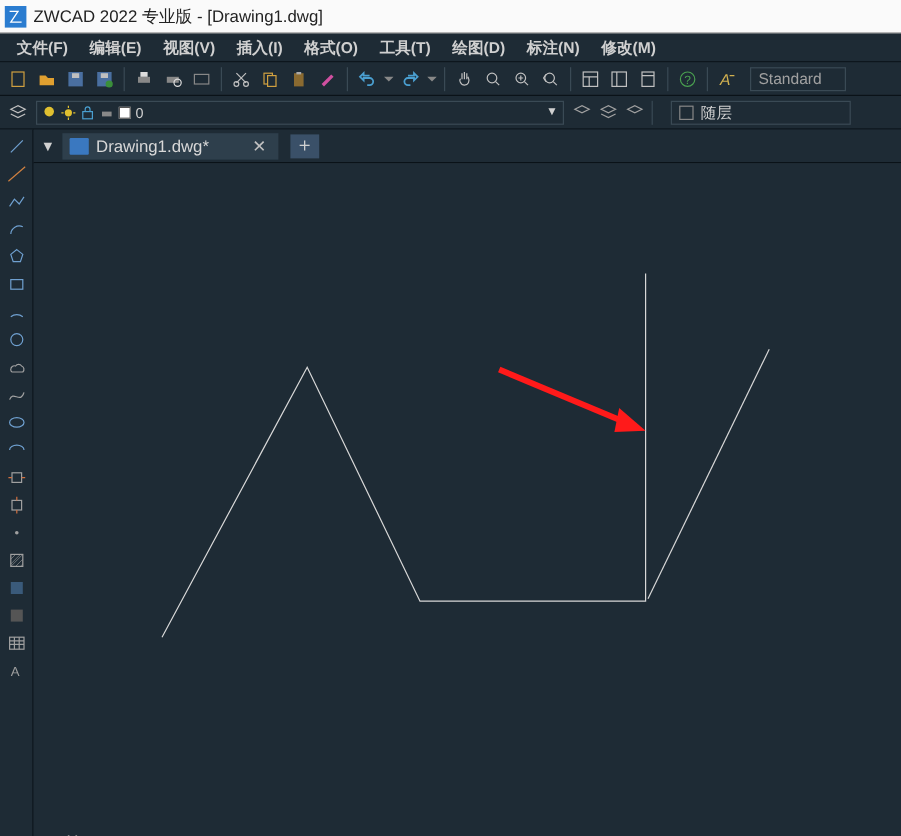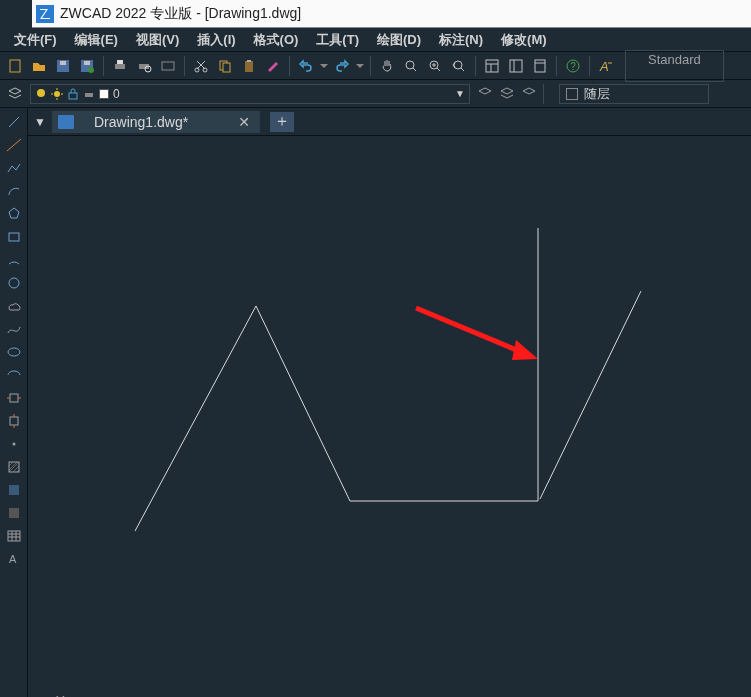--- a/index.html
+++ b/index.html
@@ -1,20 +1,20 @@
 <!DOCTYPE html>
 <html><head>
   <meta charset="utf-8">
   <style>
     * { margin: 0; padding: 0; box-sizing: border-box; font-family: "Microsoft YaHei", Arial, sans-serif; }
     body { width: 751px; height: 697px; background: #1e2b35; overflow: hidden; color: #c0c0c0; }
 
     .title-bar {
       height: 28px; background: #fafafa; display: flex; align-items: center;
-      padding: 0 4px; font-size: 14px; color: #222; border-bottom: 1px solid #888; margin-left: 32px;
+      padding: 0 4px; font-size: 14px; color: #222; border-bottom: 1px solid #888;
     }
     .title-logo {
       width: 18px; height: 18px; margin-right: 6px; background: #2a7cd0;
       display: flex; align-items: center; justify-content: center; font-size: 11px; color: #fff;
     }
     .title-text { font-size: 14px; }
 
     .menu-bar {
       height: 24px; background: #1e2b35; display: flex; align-items: center;
       padding: 0 6px; gap: 2px; border-bottom: 1px solid #0a1218; font-weight: bold;
@@ -27,22 +27,22 @@
     .toolbar-row {
       height: 28px; background: #1e2b35; display: flex; align-items: center;
       padding: 0 4px; gap: 2px; border-bottom: 1px solid #0a1218;
     }
     .tb-btn {
       width: 22px; height: 22px; display: flex; align-items: center;
       justify-content: center; cursor: pointer; border: 1px solid transparent;
     }
     .tb-sep { width: 1px; height: 20px; background: #3a4a55; margin: 0 3px; }
     .style-label {
-      display: inline-block; border: 1px solid #3a4a55; padding: 0 22px; margin-left: 6px;
-      height: 32px; line-height: 18px; font-size: 13px; color: #a0a0a0; min-width: 80px;
+      display: inline-block; border: 1px solid #3a4a55; padding: 0 6px; margin-left: 6px;
+      height: 20px; line-height: 18px; font-size: 13px; color: #a0a0a0; min-width: 80px;
     }
 
     .layer-row {
       height: 28px; background: #1e2b35; display: flex; align-items: center;
       padding: 0 4px; border-bottom: 1px solid #0a1218;
     }
     .layer-combo {
       height: 20px; width: 440px; border: 1px solid #3a4a55; display: flex;
       align-items: center; padding: 0 4px; gap: 4px; font-size: 12px; color: #d0d0d0;
       cursor: pointer;
@@ -68,21 +68,21 @@
     }
 
     .tab-strip {
       position: absolute; left: 28px; top: 0; right: 0; height: 28px;
       background: #1e2b35; display: flex; align-items: center; padding: 0 6px;
       border-bottom: 1px solid #0a1218;
     }
     .tab-marker { width: 18px; font-size: 12px; color: #d0d0d0; cursor: pointer; }
     .doc-tab {
       height: 22px; background: #2e3f4c; display: flex; align-items: center;
-      padding: 0 10px 0 6px; gap: 20px; font-family: "SimSun", monospace;
+      padding: 0 10px 0 6px; gap: 6px; font-family: "SimSun", monospace;
       font-size: 14px; color: #d8d8d8;
     }
     .doc-icon { width: 16px; height: 14px; background: #3a78c0; border-radius: 1px; }
     .tab-close { margin-left: 30px; color: #c0c0c0; cursor: pointer; font-size: 14px; }
     .tab-add {
       width: 24px; height: 20px; background: #3a5068; margin-left: 10px;
       display: flex; align-items: center; justify-content: center; color: #d0d0d0;
       font-size: 16px; cursor: pointer;
     }
 

